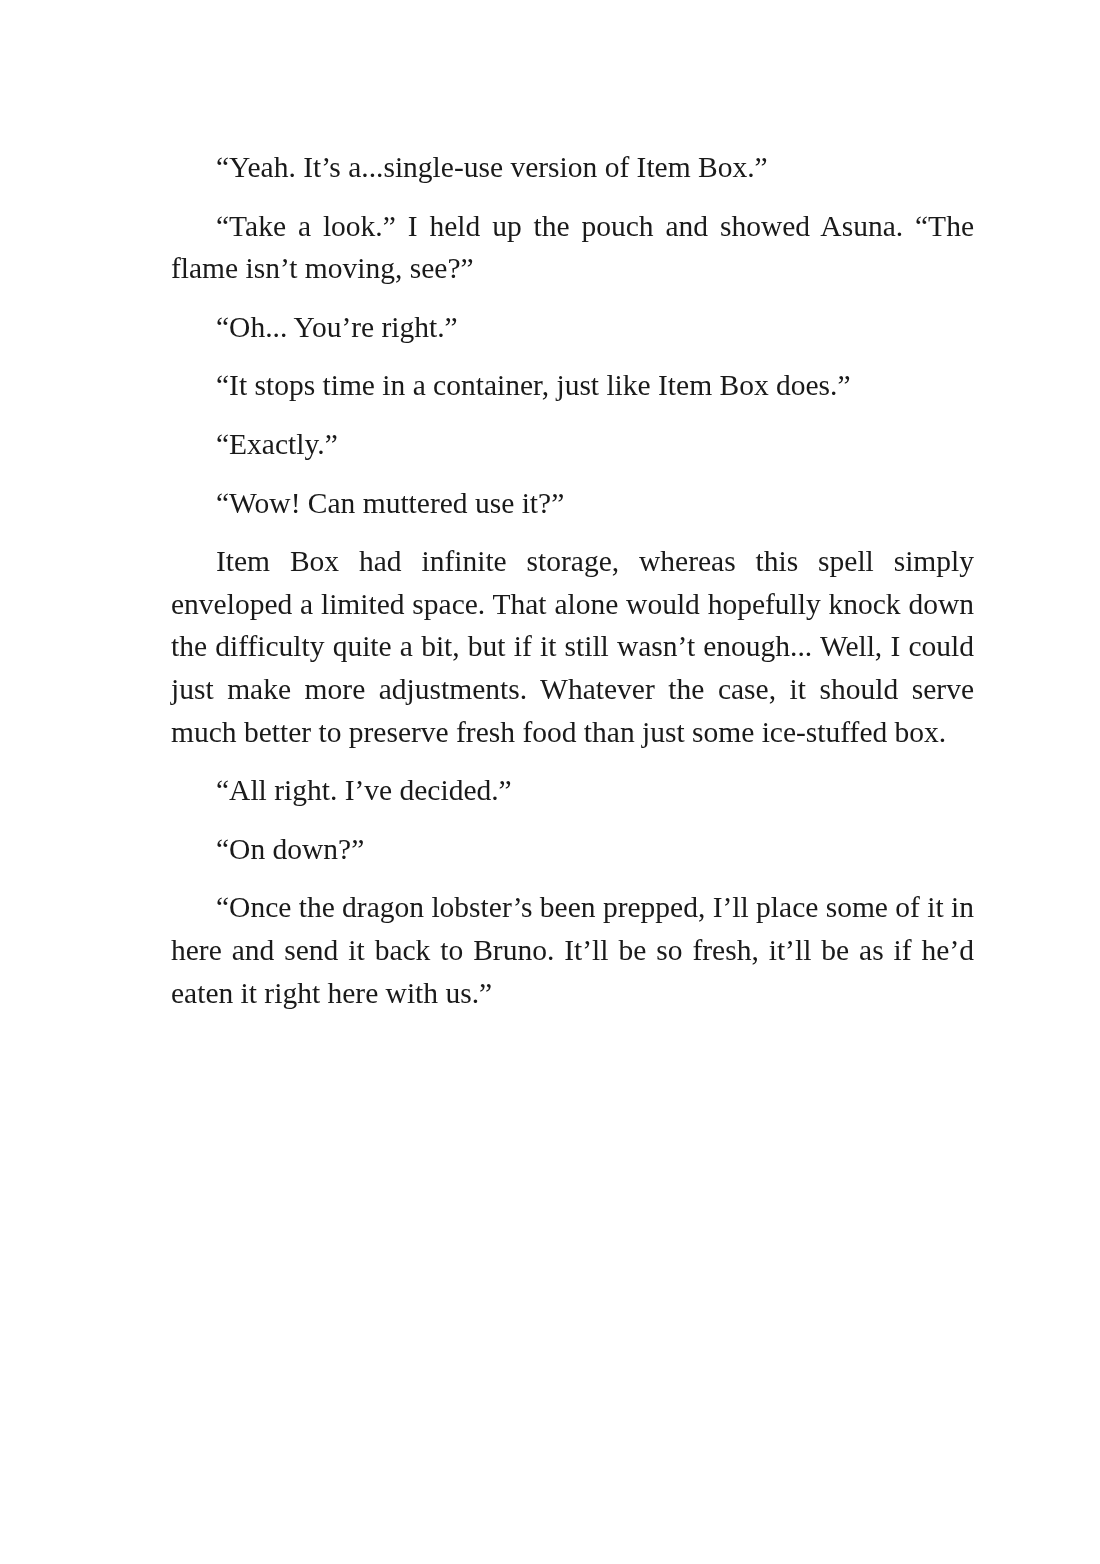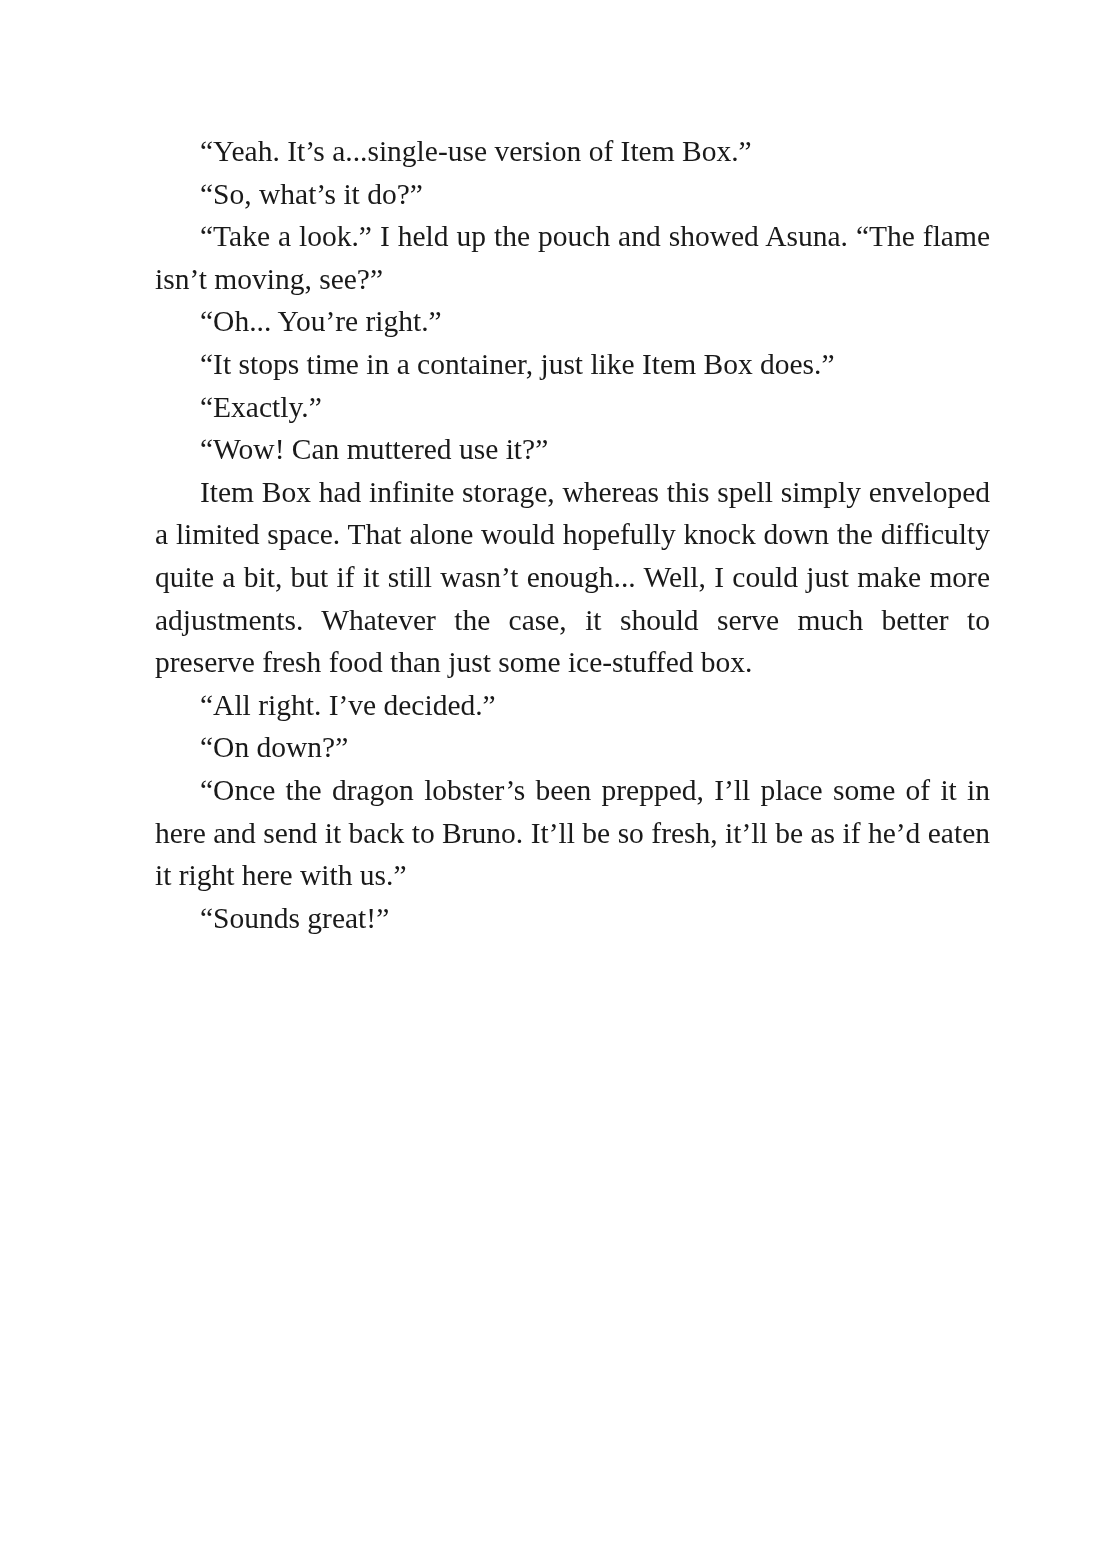--- a/index.html
+++ b/index.html
@@ -7,31 +7,29 @@
     .page {
       position: absolute;
       left: 155px;
       top: 130px;
       width: 835px;
       font-family: "Liberation Serif", "DejaVu Serif", serif;
       font-size: 29.5px;
       line-height: 42.6px;
       color: #1a1a1a;
     }
-    .para { margin: 0; text-indent: 45px; text-align: justify; }
+    .para { margin: 16px; text-indent: 45px; text-align: justify; }
   </style>
 </head>
 <body>
 
 <div class="page">
   <p class="para">“Yeah. It’s a...single-use version of Item Box.”</p>
-  <p class="para">“So, what’s it do?”</p>
   <p class="para">“Take a look.” I held up the pouch and showed Asuna. “The flame isn’t moving, see?”</p>
   <p class="para">“Oh... You’re right.”</p>
   <p class="para">“It stops time in a container, just like Item Box does.”</p>
   <p class="para">“Exactly.”</p>
   <p class="para">“Wow! Can muttered use it?”</p>
   <p class="para">Item Box had infinite storage, whereas this spell simply enveloped a limited space. That alone would hopefully knock down the difficulty quite a bit, but if it still wasn’t enough... Well, I could just make more adjustments. Whatever the case, it should serve much better to preserve fresh food than just some ice-stuffed box.</p>
   <p class="para">“All right. I’ve decided.”</p>
   <p class="para">“On down?”</p>
   <p class="para">“Once the dragon lobster’s been prepped, I’ll place some of it in here and send it back to Bruno. It’ll be so fresh, it’ll be as if he’d eaten it right here with us.”</p>
-  <p class="para">“Sounds great!”</p>
 </div>
 
 </body></html>

